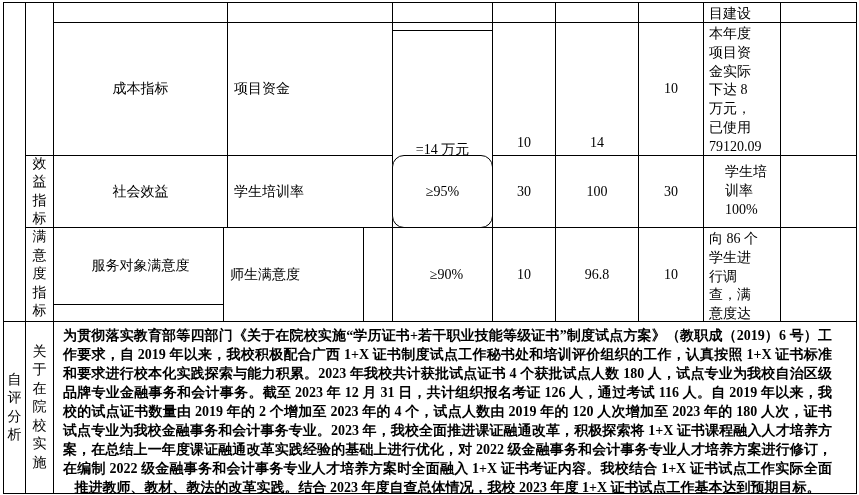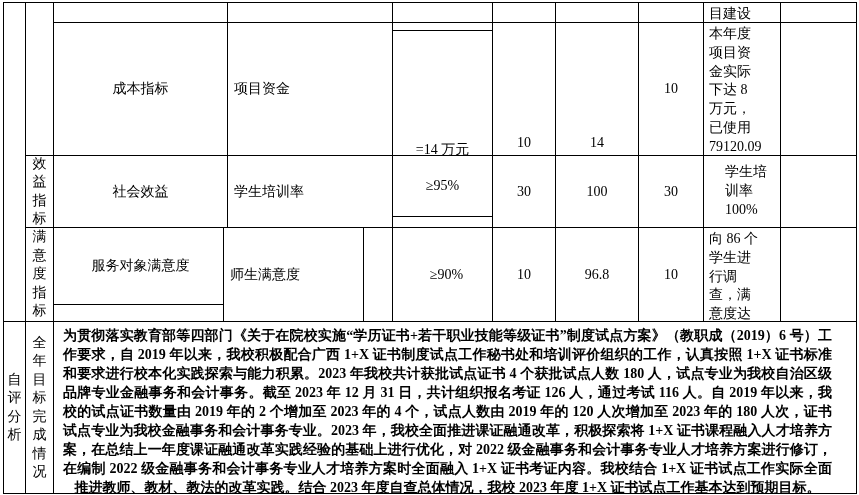--- a/index.html
+++ b/index.html
@@ -41,21 +41,21 @@
   </div>
 
   <div class="c" style="left:25px;top:2px;width:29px;height:154px;"></div>
   <div class="c vwrap" style="left:25px;top:155px;width:29px;height:73px;">
     <div class="v">效益指标</div>
   </div>
   <div class="c vwrap" style="left:25px;top:227px;width:29px;height:95px;">
     <div class="v">满意度指标</div>
   </div>
   <div class="c vwrap" style="left:25px;top:321px;width:29px;height:173px;">
-    <div class="v">全年目标完成情况</div>
+    <div class="v">关于在院校实施</div>
   </div>
 
   <div class="c" style="left:53px;top:2px;width:175px;height:21px;"></div>
   <div class="c" style="left:227px;top:2px;width:166px;height:21px;"></div>
   <div class="c" style="left:392px;top:2px;width:101px;height:21px;"></div>
   <div class="c" style="left:492px;top:2px;width:64px;height:21px;"></div>
   <div class="c" style="left:555px;top:2px;width:84px;height:21px;"></div>
   <div class="c" style="left:638px;top:2px;width:66px;height:21px;"></div>
   <div class="c note" style="left:703px;top:2px;width:78px;height:21px;line-height:17px;">目建设</div>
   <div class="c" style="left:780px;top:2px;width:77px;height:21px;"></div>
@@ -64,21 +64,21 @@
   <div class="c cl" style="left:227px;top:22px;width:166px;height:134px;">项目资金</div>
   <div class="c cb" style="left:392px;top:22px;width:101px;height:134px;margin-top:8px;">=14 万元</div>
   <div class="c cb" style="left:492px;top:22px;width:64px;height:134px;">10</div>
   <div class="c cb" style="left:555px;top:22px;width:84px;height:134px;">14</div>
   <div class="c cc" style="left:638px;top:22px;width:66px;height:134px;">10</div>
   <div class="c note" style="left:703px;top:22px;width:78px;height:134px;">本年度项目资金实际下达 8 万元，已使用 79120.09 元，预算执行率 98.9%</div>
   <div class="c" style="left:780px;top:22px;width:77px;height:134px;"></div>
 
   <div class="c cc" style="left:53px;top:155px;width:175px;height:73px;">社会效益</div>
   <div class="c cl" style="left:227px;top:155px;width:166px;height:73px;">学生培训率</div>
-  <div class="c cc" style="left:392px;top:155px;width:101px;height:62px;">≥95%</div>
+  <div class="c cc" style="left:392px;top:155px;width:101px;height:73px;border-radius:12px;">≥95%</div>
   <div class="c cc" style="left:492px;top:155px;width:64px;height:73px;">30</div>
   <div class="c cc" style="left:555px;top:155px;width:84px;height:73px;">100</div>
   <div class="c cc" style="left:638px;top:155px;width:66px;height:73px;">30</div>
   <div class="c notec" style="left:703px;top:155px;width:78px;height:73px;">学生培训率 100%</div>
   <div class="c" style="left:780px;top:155px;width:77px;height:73px;"></div>
 
   <div class="c cc" style="left:53px;top:227px;width:175px;height:78px;">服务对象满意度</div>
   <div class="c cl" style="left:223px;top:227px;width:141px;height:95px;">师生满意度</div>
   <div class="c cc" style="left:392px;top:227px;width:109px;height:95px;">≥90%</div>
   <div class="c cc" style="left:492px;top:227px;width:64px;height:95px;">10</div>

